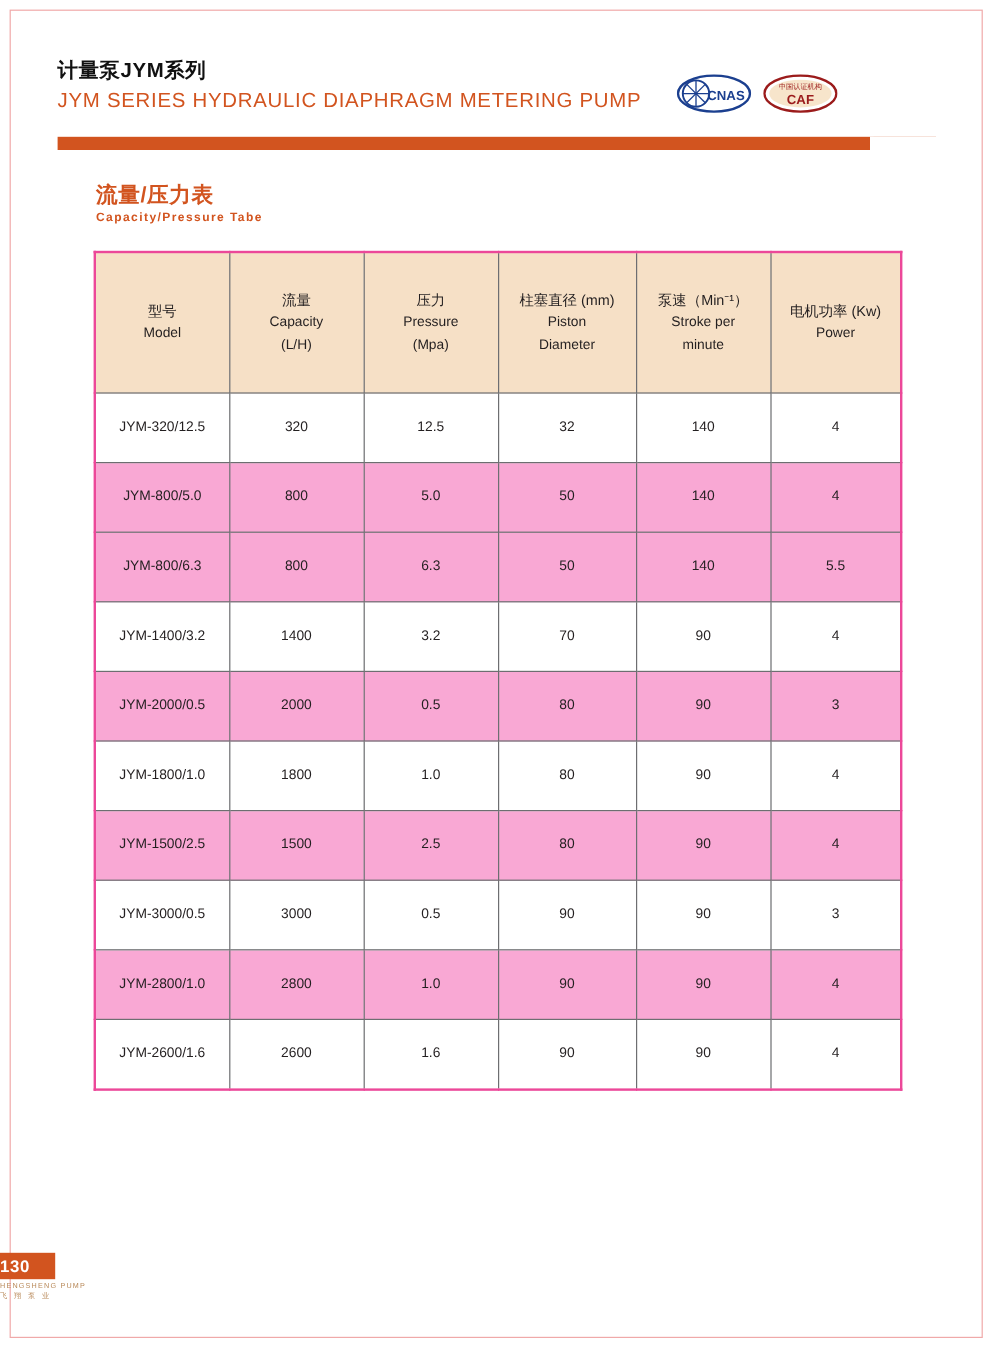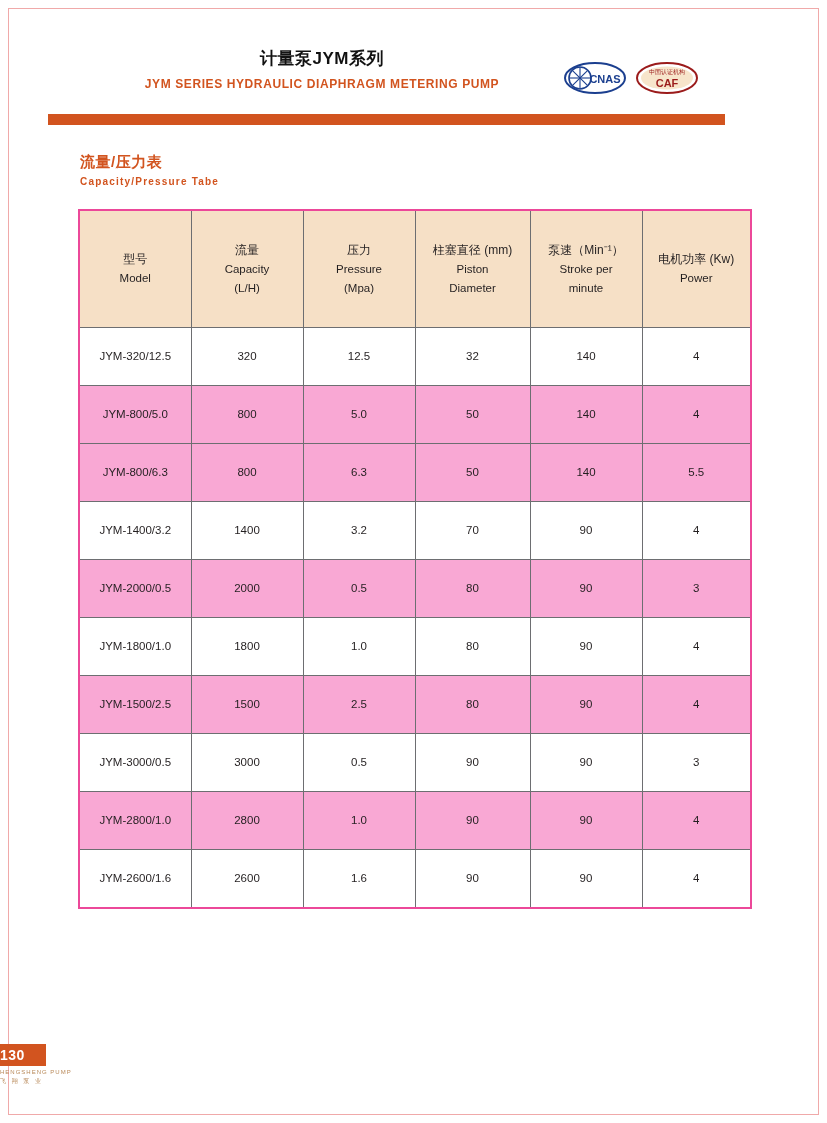--- a/index.html
+++ b/index.html
@@ -34,35 +34,34 @@
   
   .header {
     position: absolute;
     left: 48px;
     top: 48px;
     width: 732px;
     height: 70px;
   }
   .title-block {
     position: absolute;
-    left: 14px;
+    left: 0;
     top: 0;
     width: 520px;
-    text-align: center;
   }
   .title-cn {
     font-size: 17px;
     font-weight: bold;
     color: #111111;
     letter-spacing: 0.5px;
     line-height: 22px;
   }
   .title-en {
-    font-size: 12px;
-    font-weight: bold;
+    font-size: 17px;
+    font-weight: normal;
     color: #d2541f;
     letter-spacing: 0.6px;
     line-height: 22px;
     margin-top: 3px;
   }
   .logos {
     position: absolute;
     left: 516px;
     top: 10px;
     width: 160px;
@@ -94,21 +93,21 @@
     border-left: 3px solid #ffffff;
   }
 
   
   .section-head {
     position: absolute;
     left: 80px;
     top: 152px;
   }
   .section-cn {
-    font-size: 15px;
+    font-size: 18px;
     font-weight: bold;
     color: #d2541f;
     line-height: 20px;
     letter-spacing: 0.5px;
   }
   .section-en {
     font-size: 10px;
     font-weight: bold;
     color: #d2541f;
     line-height: 20px;

